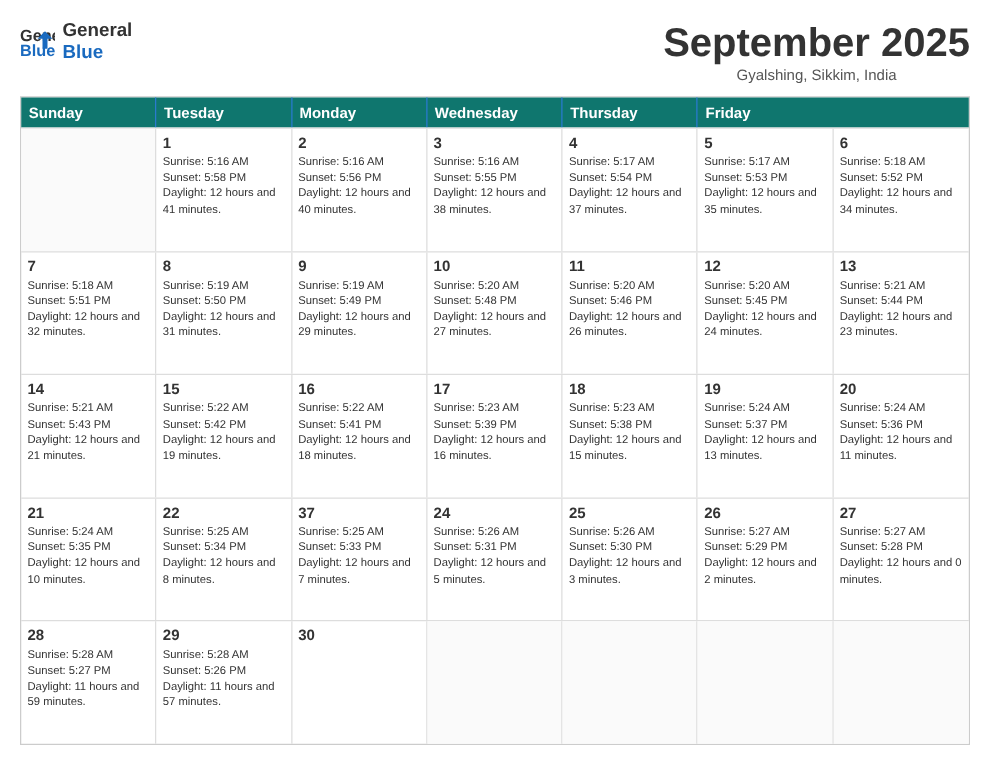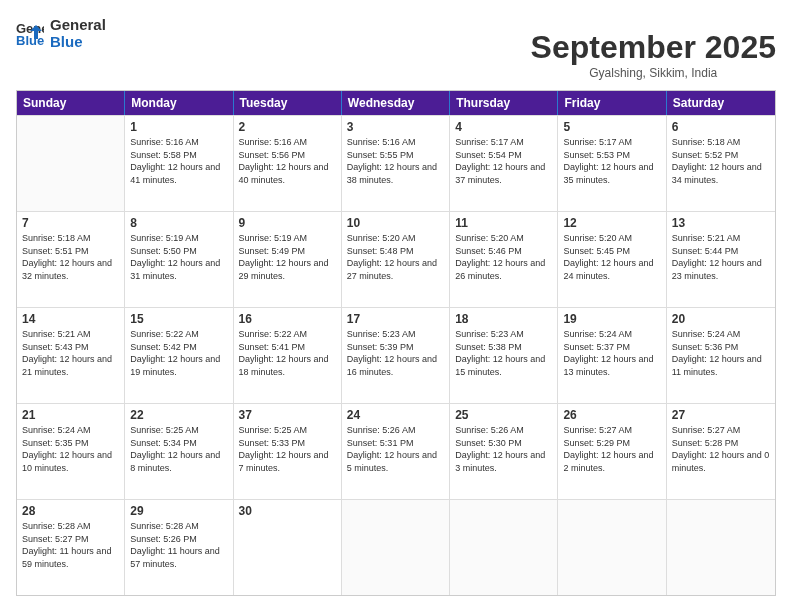--- a/index.html
+++ b/index.html
@@ -32,37 +32,36 @@
       height: 28px;
       margin-right: 2px;
     }
     .title-block {
       text-align: right;
     }
     .month-title {
       font-size: 32px;
       font-weight: bold;
       color: #333;
-      margin-top: 13px;
     }
     .location {
       font-size: 12px;
       color: #555;
       text-align: center;
     }
     .calendar {
       flex: 1;
       display: flex;
       flex-direction: column;
       border: 1px solid #ccc;
     }
     .cal-header {
       display: grid;
       grid-template-columns: repeat(7, 1fr);
-      background: #4c1d95;
+      background: #0f766e;
     }
     .cal-header-cell {
       color: #fff;
       font-weight: bold;
       font-size: 12px;
       padding: 5px 6px;
       border-right: 1px solid #2a7acf;
       text-align: left;
     }
     .cal-header-cell:last-child { border-right: none; }
@@ -118,26 +117,25 @@
     </div>
     <div class="title-block">
       <div class="month-title">September 2025</div>
       <div class="location">Gyalshing, Sikkim, India</div>
     </div>
   </div>
 
   <div class="calendar">
     <div class="cal-header">
     <div class="cal-header-cell">Sunday</div>
+        <div class="cal-header-cell">Tuesday</div>
         <div class="cal-header-cell">Monday</div>
-        <div class="cal-header-cell">Tuesday</div>
         <div class="cal-header-cell">Wednesday</div>
         <div class="cal-header-cell">Thursday</div>
         <div class="cal-header-cell">Friday</div>
-        <div class="cal-header-cell">Saturday</div>
       </div>
     <div class="cal-body">
     <div class="cal-row">
           <div class="cal-cell empty"></div>
           <div class="cal-cell">
             <div class="day-num">1</div>
             <div class="cell-info" style="white-space: pre-line;">Sunrise: 5:16 AM
 Sunset: 5:58 PM
 Daylight: 12 hours and 41 minutes.</div>
           </div>

